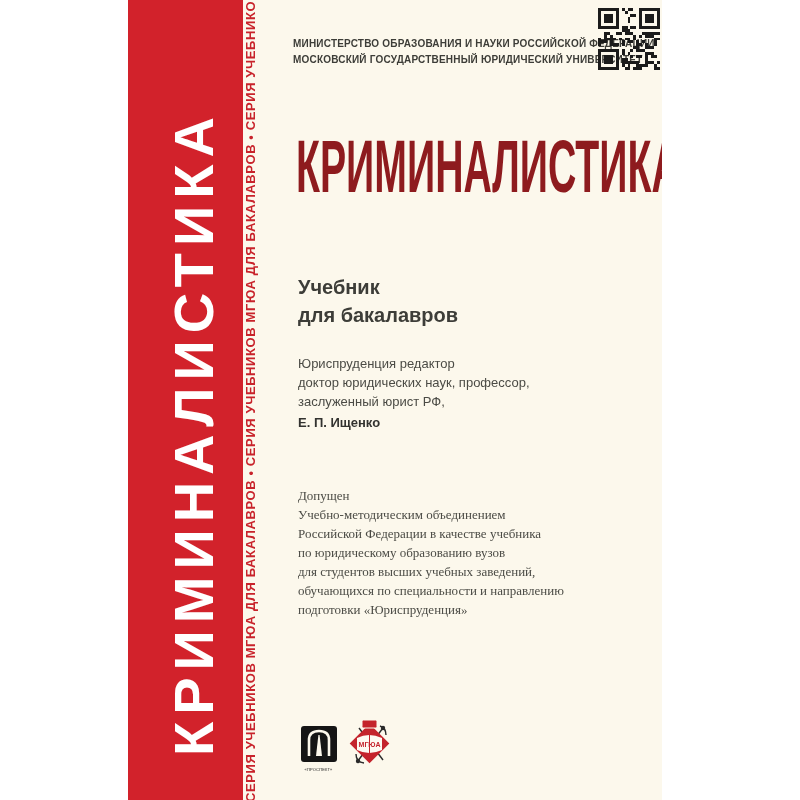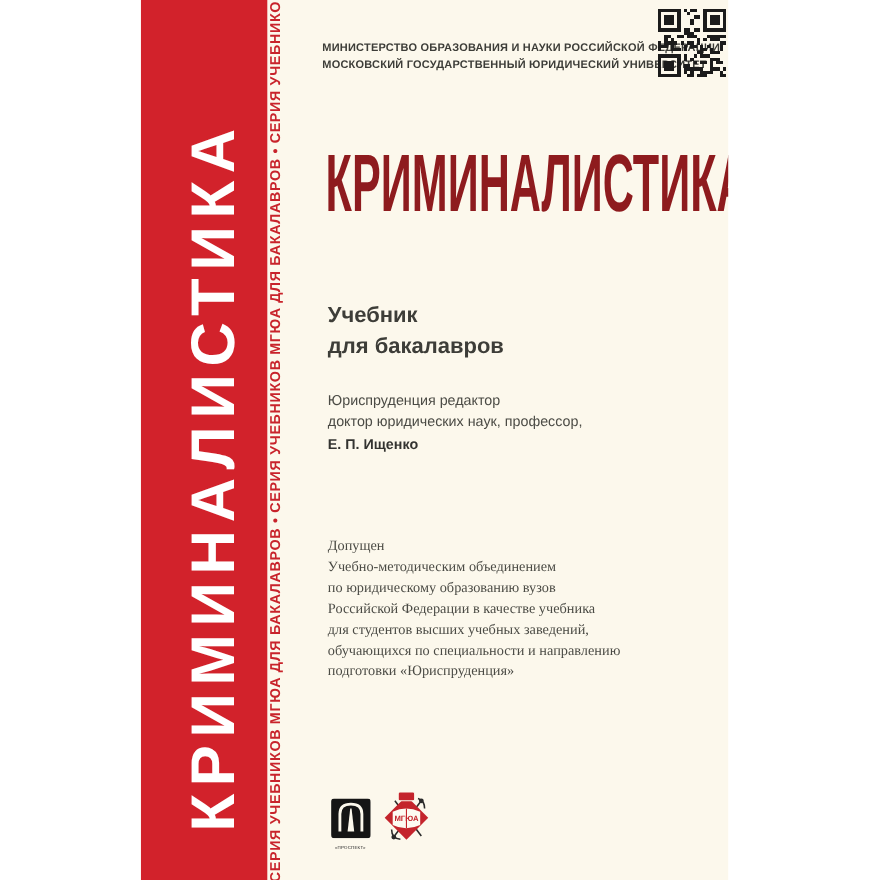--- a/index.html
+++ b/index.html
@@ -182,28 +182,29 @@
     </div>
 
     <div class="subtitle">
       <div>Учебник</div>
       <div>для бакалавров</div>
     </div>
 
     <div class="editor-block">
       <div>Юриспруденция редактор</div>
       <div>доктор юридических наук, профессор,</div>
+      <div>заслуженный юрист РФ,</div>
       <div class="editor-name">Е. П. Ищенко</div>
     </div>
 
     <div class="approval-block">
       <div>Допущен</div>
       <div>Учебно-методическим объединением</div>
+      <div>Российской Федерации в качестве учебника</div>
       <div>по юридическому образованию вузов</div>
-      <div>Российской Федерации в качестве учебника</div>
       <div>для студентов высших учебных заведений,</div>
       <div>обучающихся по специальности и направлению</div>
       <div>подготовки «Юриспруденция»</div>
     </div>
 
     <div class="logos">
       <div class="prospekt">
         <svg width="36" height="36" viewBox="0 0 36 36">
           <rect x="0" y="0" width="36" height="36" rx="3" fill="#151515"></rect>
           <path d="M8 30 V14 Q8 5 18 5 Q28 5 28 14 V30" fill="none" stroke="#fcf8ec" stroke-width="2.6"></path>

